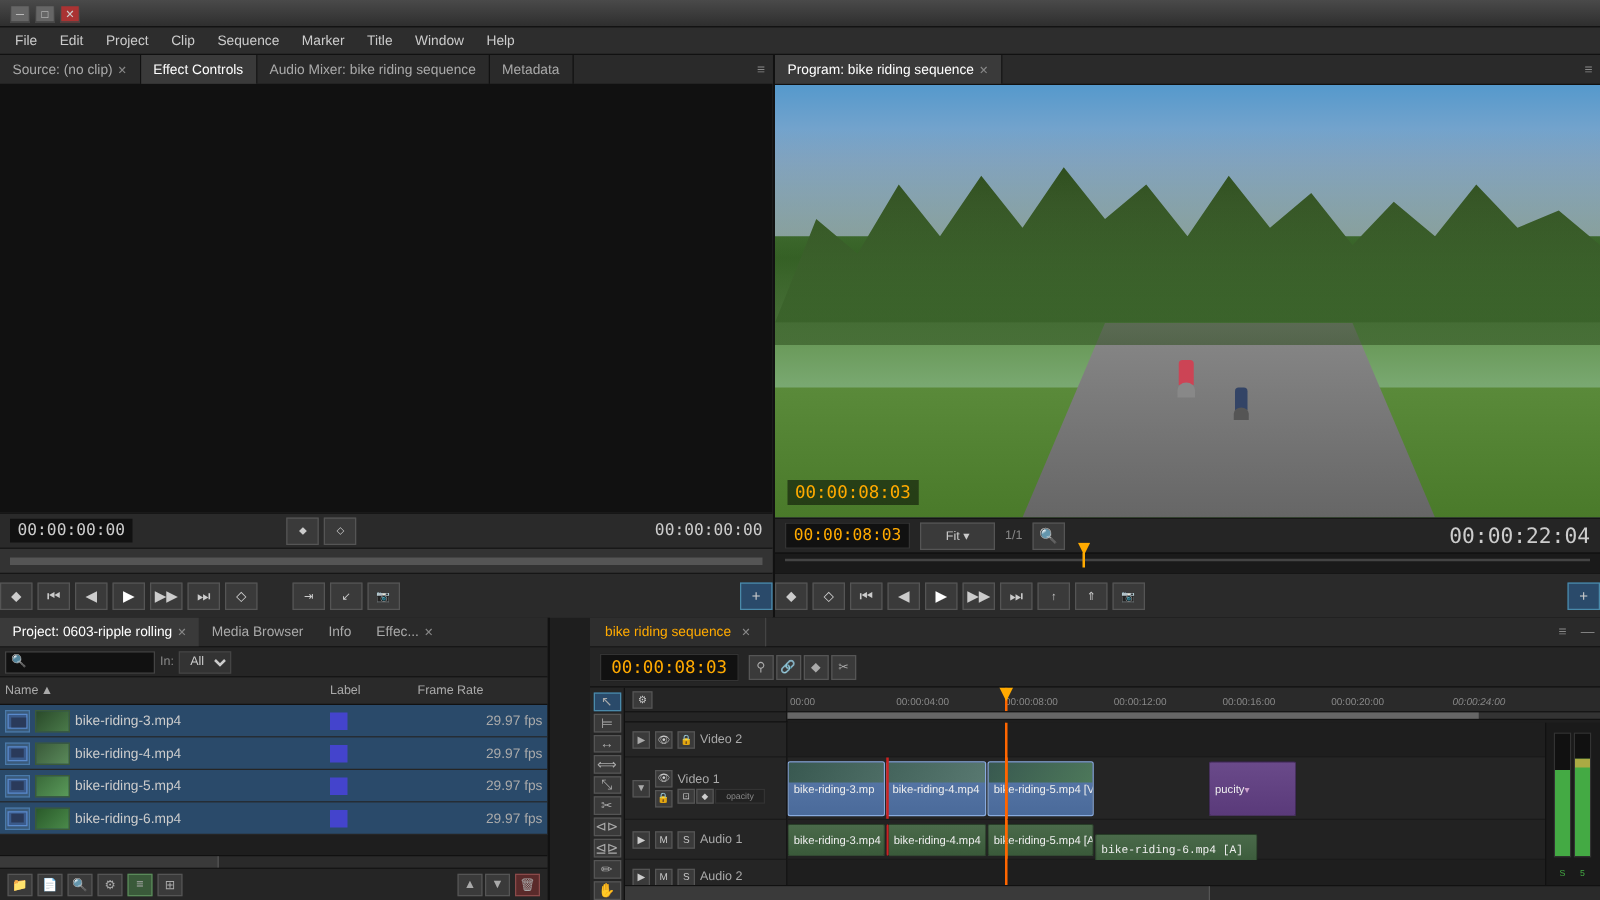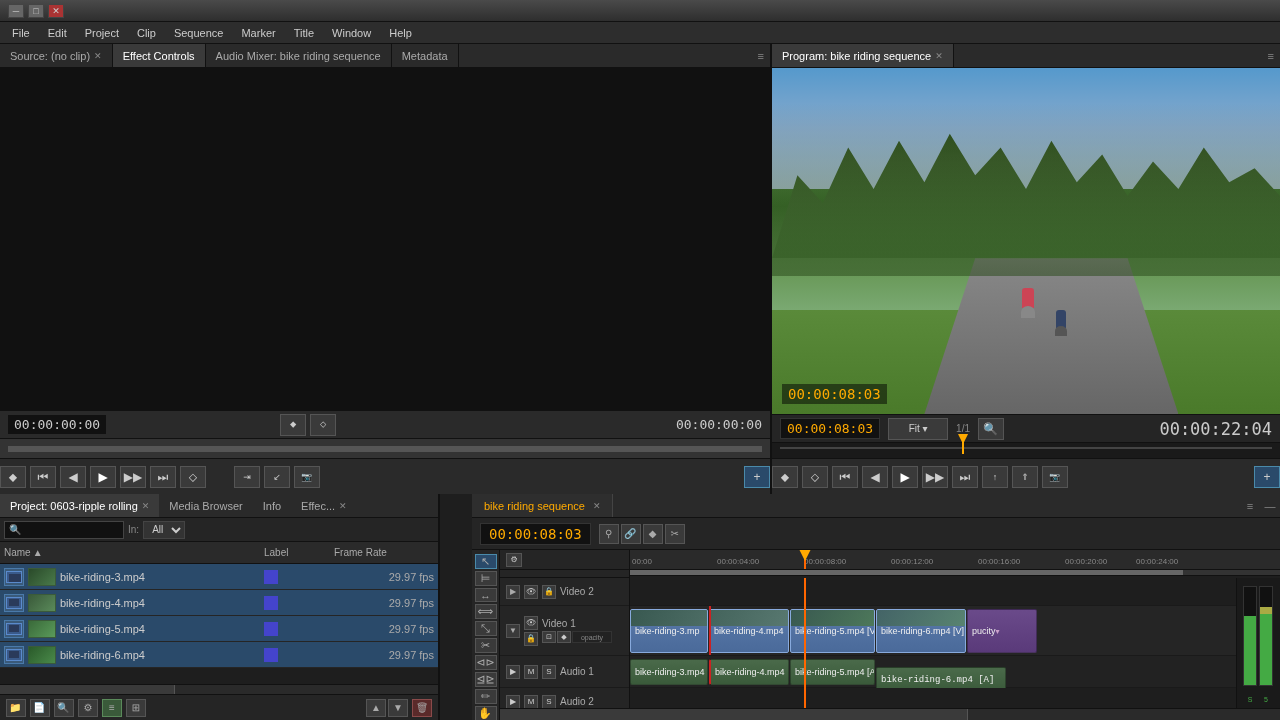--- a/index.html
+++ b/index.html
@@ -66,21 +66,21 @@
     }
 
     
     #top-section {
       display: flex;
       height: 450px;
     }
 
     
     #left-panel {
-      width: 772px;
+      width: 620px;
       background: #404040;
       border-right: 2px solid #111;
       display: flex;
       flex-direction: column;
     }
 
     
     .tab-bar {
       height: 24px;
       background: #2a2a2a;
@@ -990,21 +990,21 @@
               <div style="width:16px;height:14px;background:#3a3a3a;border:1px solid #555;display:flex;align-items:center;justify-content:center;font-size:8px;cursor:pointer;">⚙</div>
             </div>
             <div class="ruler-area" style="flex:1;position:relative;">
 
               <span style="position:absolute;left:2px;bottom:3px;font-size:8px;color:#888;">00:00</span>
               <span style="position:absolute;left:87px;bottom:3px;font-size:8px;color:#888;">00:00:04:00</span>
               <span style="position:absolute;left:174px;bottom:3px;font-size:8px;color:#888;">00:00:08:00</span>
               <span style="position:absolute;left:261px;bottom:3px;font-size:8px;color:#888;">00:00:12:00</span>
               <span style="position:absolute;left:348px;bottom:3px;font-size:8px;color:#888;">00:00:16:00</span>
               <span style="position:absolute;left:435px;bottom:3px;font-size:8px;color:#888;">00:00:20:00</span>
-              <span style="position:absolute;left:506px;bottom:3px;font-size:8px;color:#888;">00:00:24:00</span>
+              <span style="position:absolute;left:532px;bottom:3px;font-size:8px;color:#888;font-style:italic;">00:00:24:00</span>
 
               <div style="position:absolute;left:174px;top:0;bottom:0;width:2px;background:#ff6600;z-index:5;">
                 <div style="width:12px;height:12px;background:#ffaa00;position:absolute;top:-1px;left:-5px;clip-path:polygon(0 0,100% 0,50% 100%);"></div>
               </div>
             </div>
           </div>
 
           <div style="display:flex;">
             <div style="width:130px;background:#252525;border-right:1px solid #111;border-bottom:1px solid #111;height:8px;"></div>
             <div class="tl-work-area" style="flex:1;">
@@ -1073,24 +1073,20 @@
                 <div class="clip-block video selected" style="left:79px;width:80px;height:44px;top:3px;">
                   <div style="position:absolute;left:0;top:0;right:0;height:16px;background:linear-gradient(135deg,#3a5a3a,#5a7a5a);opacity:0.7;"></div>
                   <span style="position:relative;z-index:1;font-size:9px;">bike-riding-4.mp4</span>
                 </div>
 
                 <div style="position:absolute;left:79px;top:0;bottom:0;width:2px;background:#cc2222;"></div>
                 <div class="clip-block video selected" style="left:160px;width:85px;height:44px;top:3px;">
                   <div style="position:absolute;left:0;top:0;right:0;height:16px;background:linear-gradient(135deg,#2a4a2a,#4a7a3a);opacity:0.7;"></div>
                   <span style="position:relative;z-index:1;font-size:9px;">bike-riding-5.mp4 [V]</span>
                 </div>
-                <div class="clip-block video selected" style="left:246px;width:90px;height:44px;top:3px;">
-                  <div style="position:absolute;left:0;top:0;right:0;height:16px;background:linear-gradient(135deg,#3a5a4a,#5a8a5a);opacity:0.7;"></div>
-                  <span style="position:relative;z-index:1;font-size:9px;">bike-riding-6.mp4 [V]</span>
-                </div>
                 <div class="clip-block opacity" style="left:337px;width:70px;height:44px;top:3px;">
                   <span style="font-size:9px;">pucity</span>
                   <span style="font-size:8px;color:#cca0cc;">▾</span>
                 </div>
 
                 <div style="position:absolute;left:174px;top:0;bottom:0;width:2px;background:#ff6600;z-index:10;"></div>
 
                 <div style="position:absolute;left:174px;top:0;bottom:0;width:2px;background:#cc3300;z-index:8;"></div>
               </div>
 

